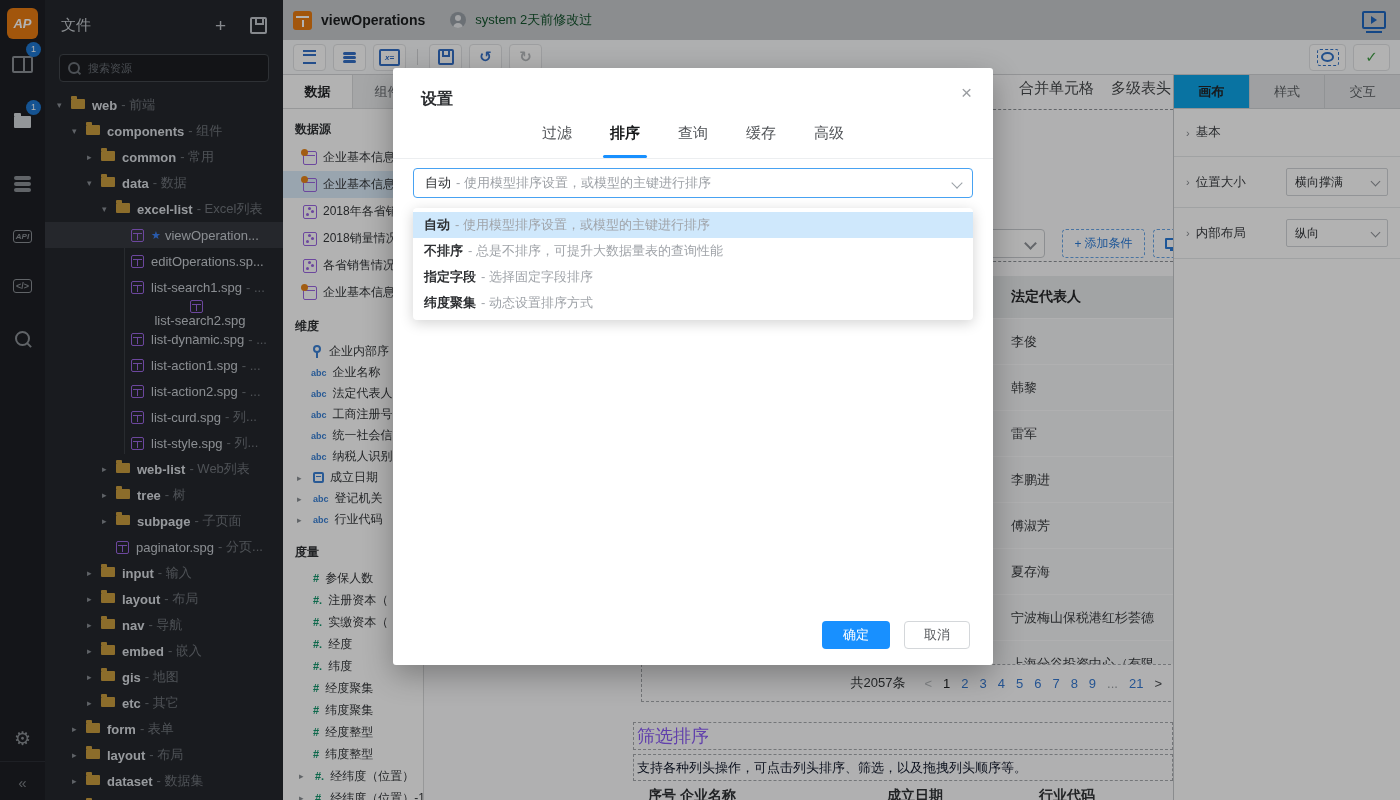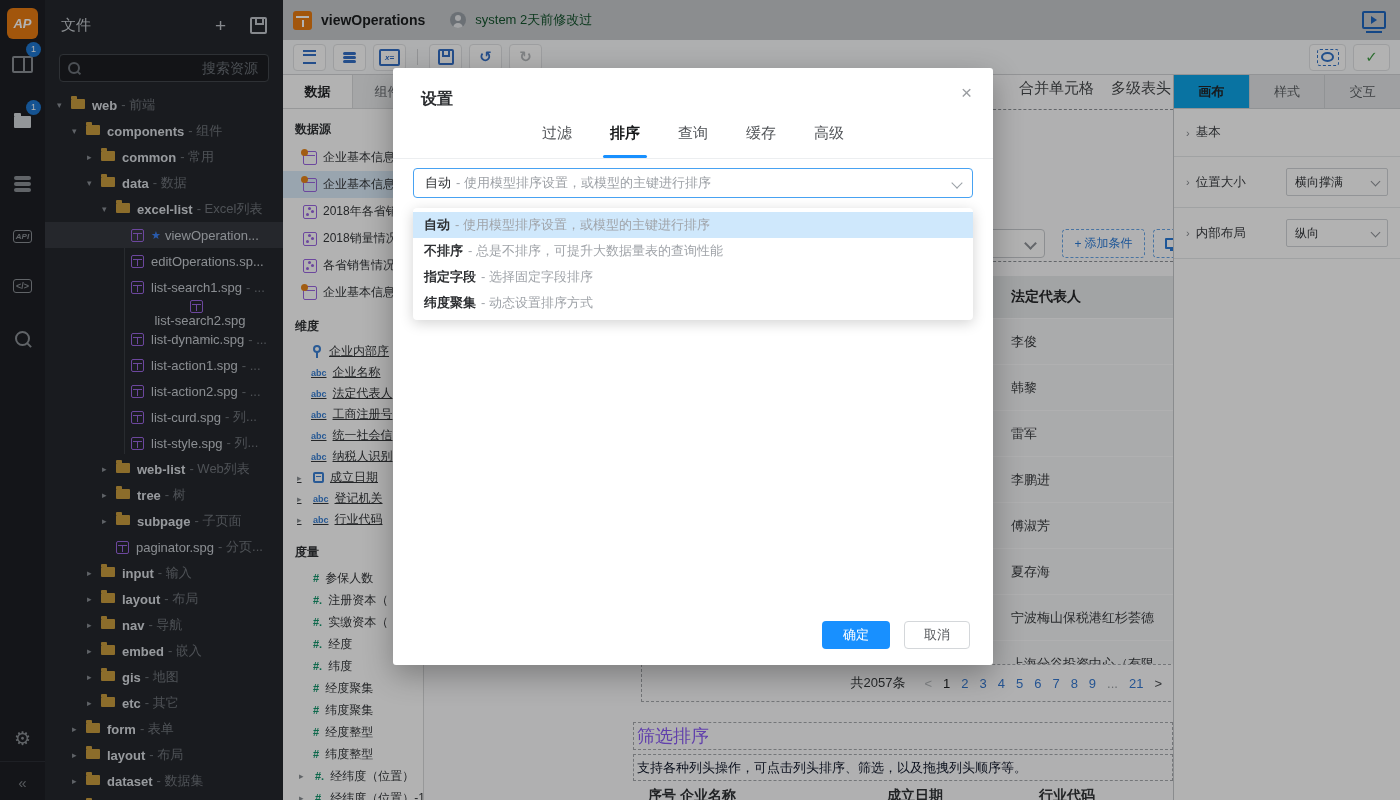--- a/index.html
+++ b/index.html
@@ -28,22 +28,22 @@
   #sidebar{position:absolute;left:45px;top:0;width:238px;height:800px;background:#25282d;z-index:4;overflow:hidden;}
   .sb-head{height:42px;display:flex;align-items:center;padding:4px 16px;color:#c7ccd2;font-size:15px;}
   .sb-plus{margin-left:auto;font-size:19px;color:#c0c5cb;line-height:1;}
   .sb-save{margin-left:24px;color:#c0c5cb;}
   .i-floppy{display:block;width:13px;height:13px;border:2px solid currentColor;border-radius:2px;position:relative;}
   .i-floppy::before{content:"";position:absolute;left:3px;top:0;width:5px;height:4px;border:2px solid currentColor;border-top:none;}
   .sb-search{margin:4px 14px 10px;height:26px;border:1px solid #43474d;border-radius:4px;background:#1c1e22;
     display:flex;align-items:center;padding:0 8px;gap:6px;}
   .i-search-s{width:8px;height:8px;border:2px solid #6e737a;border-radius:50%;position:relative;flex:none;}
   .i-search-s::after{content:"";position:absolute;width:2px;height:4px;background:#6e737a;transform:rotate(-45deg);left:8px;top:7px;}
-  .sb-search input{flex:1;background:transparent;border:none;outline:none;color:#aab0b7;font-size:14px;min-width:0;
-    font-family:"Liberation Sans","DejaVu Sans",sans-serif;text-align:right;}
+  .sb-search input{flex:1;background:transparent;border:none;outline:none;color:#aab0b7;font-size:11px;min-width:0;
+    font-family:"Liberation Sans","DejaVu Sans",sans-serif;}
   .sb-search input::placeholder{color:#6b7077;}
   #tree{position:relative;}
   .trow{height:26px;display:flex;align-items:center;font-size:13px;position:relative;box-sizing:border-box;white-space:nowrap;}
   .trow.sel{background:#35383f;}
   .trow .caret{width:14px;flex:none;font-size:9px;color:#8a8f96;text-align:left;}
   .f-ic{flex:none;margin-right:7px;}
   .folder{width:14px;height:10px;background:#c99c3e;border-radius:1px;position:relative;top:-1px;}
   .folder::before{content:"";position:absolute;top:-3px;left:0;width:6px;height:3px;background:#c99c3e;border-radius:1px 1px 0 0;}
   .spg{width:13px;height:13px;border:1px solid #9b66e3;border-radius:2px;position:relative;box-sizing:border-box;}
   .spg::before{content:"";position:absolute;left:1px;right:1px;top:3px;height:1px;background:#9b66e3;}
@@ -98,21 +98,21 @@
   .dp-label{margin:12px 0 6px;padding-left:12px;font-size:12px;color:#303336;font-weight:bold;height:17px;line-height:17px;}
   .dp-label.m2{margin-top:14px;}
   .ds-item{height:27px;display:flex;align-items:center;padding-left:20px;font-size:12px;color:#35383b;gap:6px;white-space:nowrap;}
   .ds-item.sel{background:#dcecfb;}
   .i-excel{width:14px;height:14px;border:1px solid #9b66e3;border-radius:2px;position:relative;box-sizing:border-box;flex:none;}
   .i-excel::before{content:"";position:absolute;left:1px;right:1px;top:3px;height:1px;background:#9b66e3;}
   .i-excel::after{content:"";position:absolute;left:-3px;top:-3px;width:7px;height:7px;border-radius:50%;background:#e8861a;}
   .i-plot{width:14px;height:14px;border:1px solid #9b66e3;border-radius:2px;position:relative;box-sizing:border-box;flex:none;}
   .i-plot::before{content:"";position:absolute;left:2px;bottom:2px;width:3px;height:3px;background:#9b66e3;border-radius:50%;
     box-shadow:5px -3px 0 #9b66e3,2px -6px 0 #9b66e3;}
-  .dim-row{height:21px;display:flex;align-items:center;padding-left:28px;font-size:12px;color:#35383b;gap:6px;white-space:nowrap;text-decoration:underline;}
+  .dim-row{height:21px;display:flex;align-items:center;padding-left:28px;font-size:12px;color:#35383b;gap:6px;white-space:nowrap;}
   .dim-row.has-caret{padding-left:14px;}
   .mea-row{height:22px;display:flex;align-items:center;padding-left:30px;font-size:12px;color:#35383b;gap:6px;white-space:nowrap;}
   .mea-row.has-caret{padding-left:16px;}
   .caret-s{width:10px;font-size:9px;color:#8a8f94;flex:none;}
   .i-key{width:12px;height:13px;position:relative;flex:none;}
   .i-key::before{content:"";position:absolute;left:2px;top:0;width:8px;height:8px;border:2px solid #3b82d6;border-radius:50%;box-sizing:border-box;}
   .i-key::after{content:"";position:absolute;left:5px;top:7px;width:2px;height:6px;background:#3b82d6;}
   .i-abc{font-size:9px;color:#3b82d6;font-weight:bold;flex:none;}
   .i-date{width:11px;height:11px;border:2px solid #3b82d6;border-radius:2px;position:relative;box-sizing:border-box;flex:none;}
   .i-date::before{content:"";position:absolute;left:1px;right:1px;top:2px;height:1px;background:#3b82d6;}

